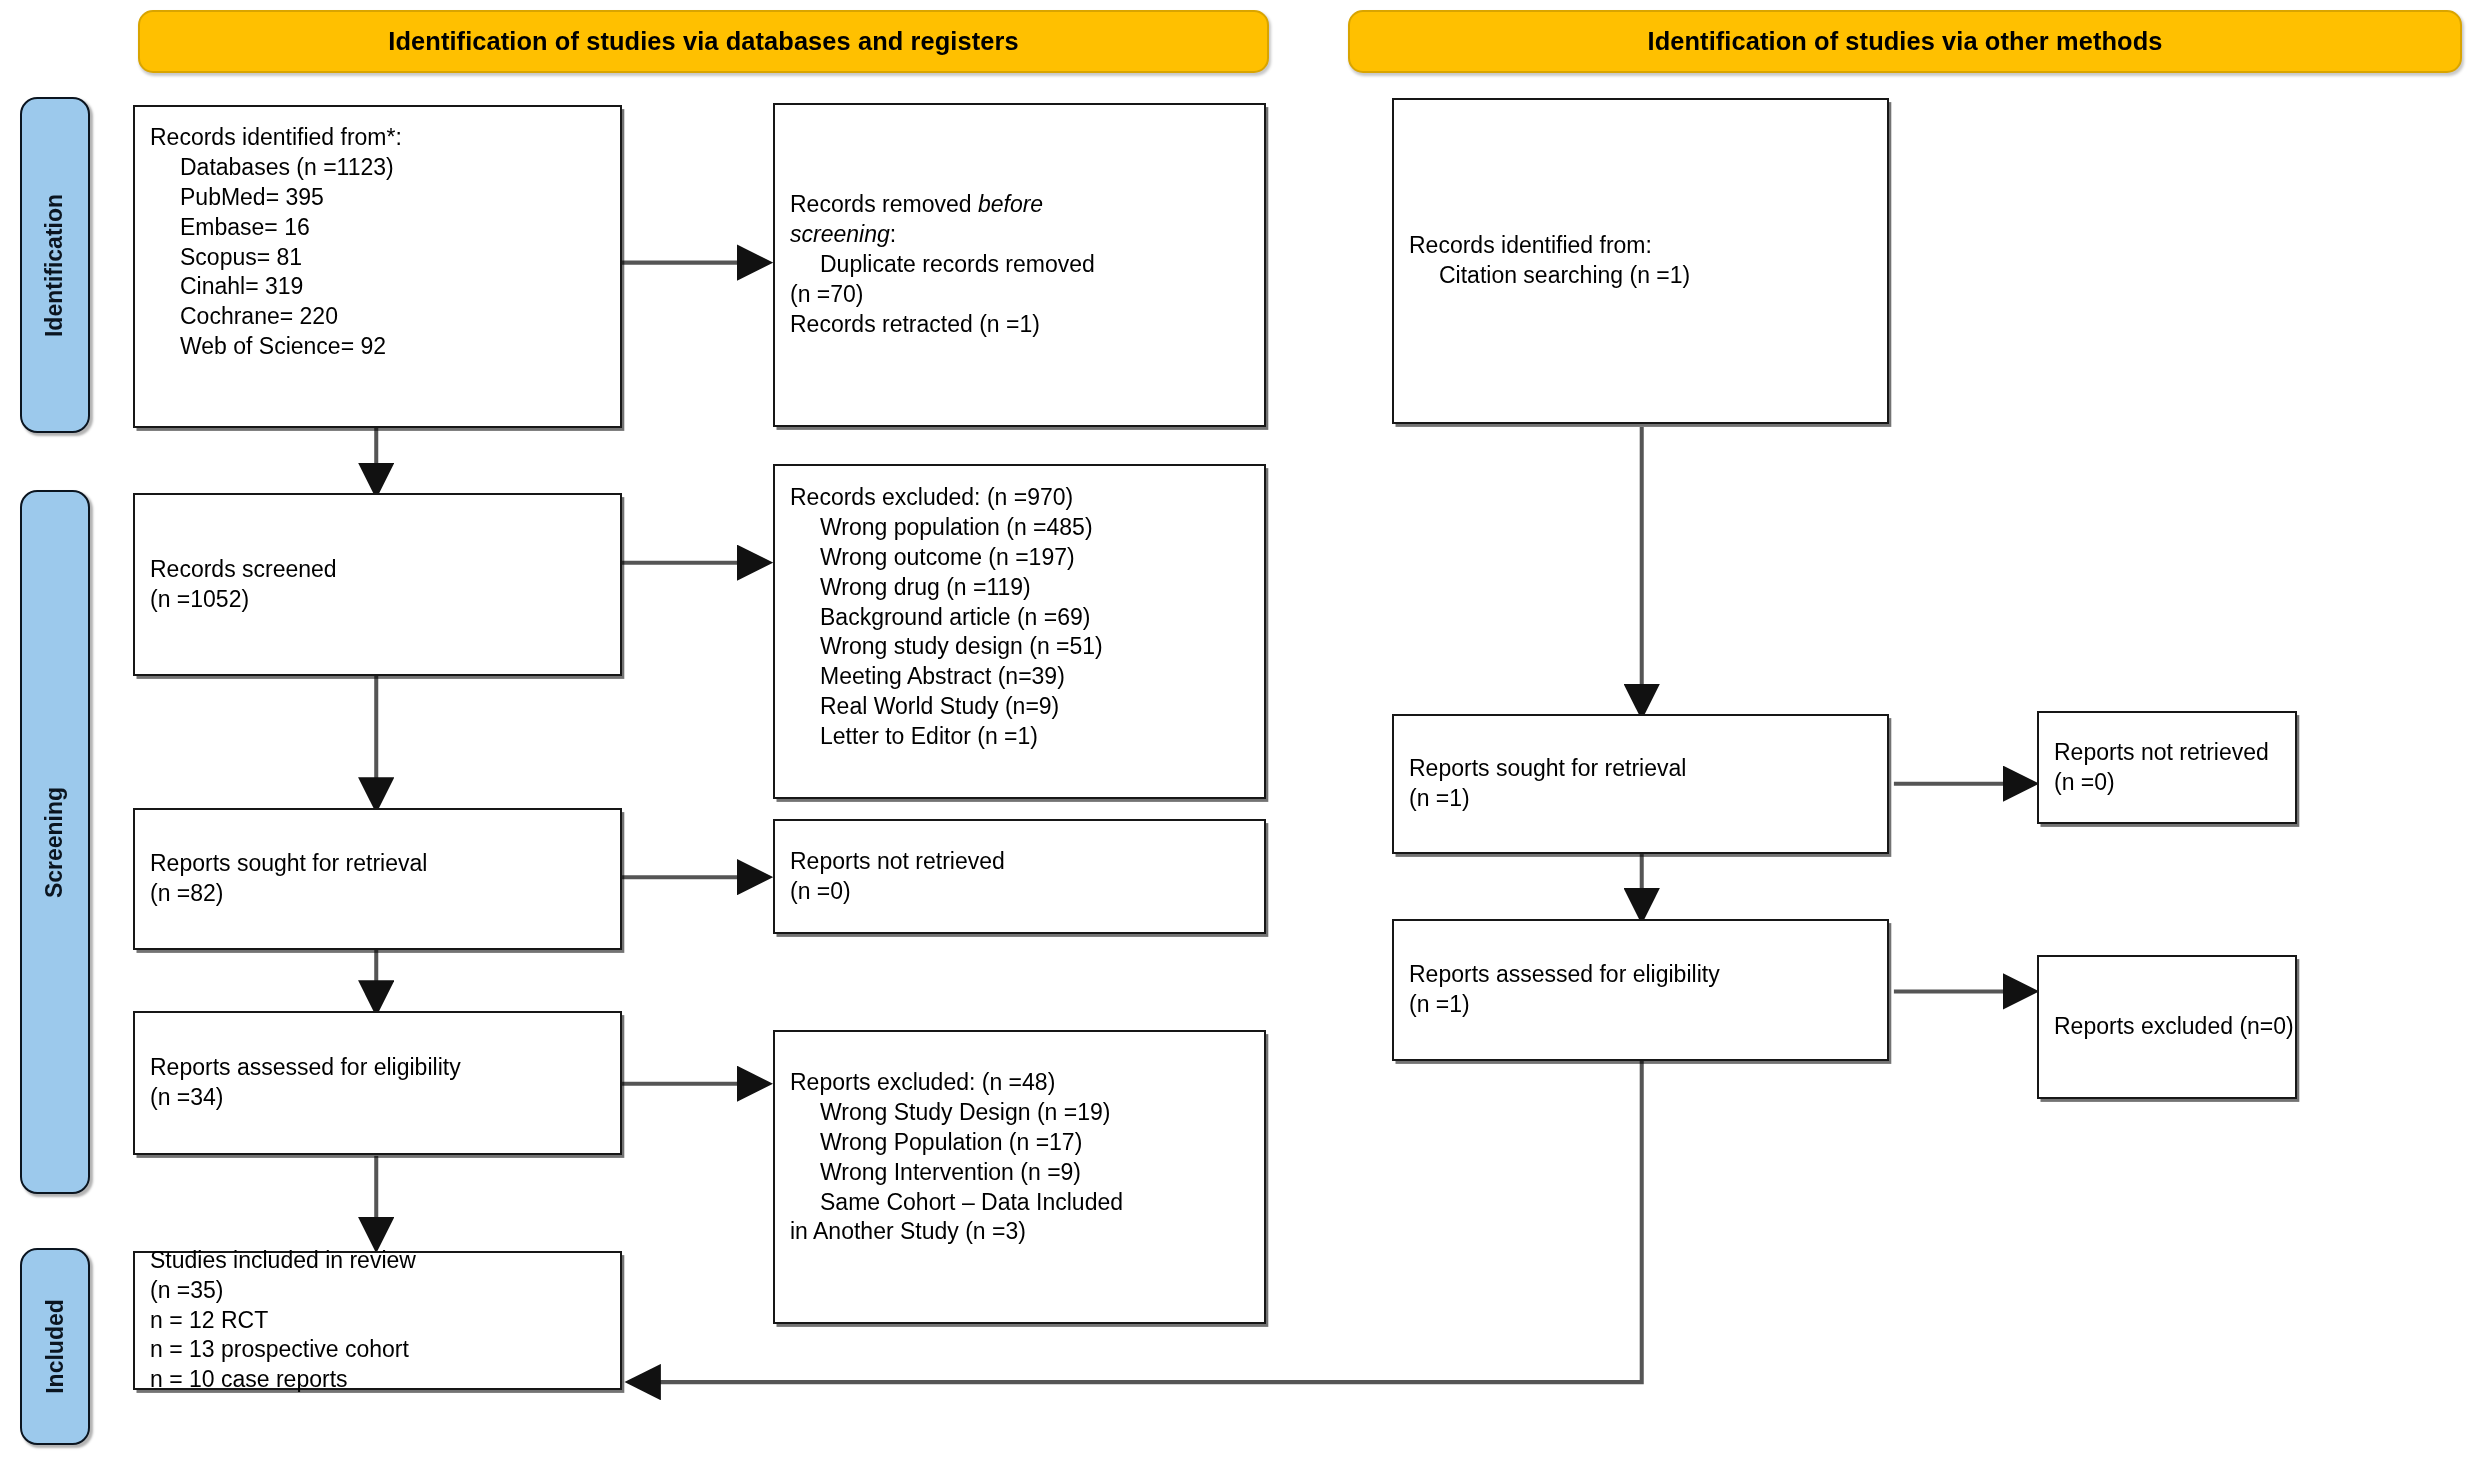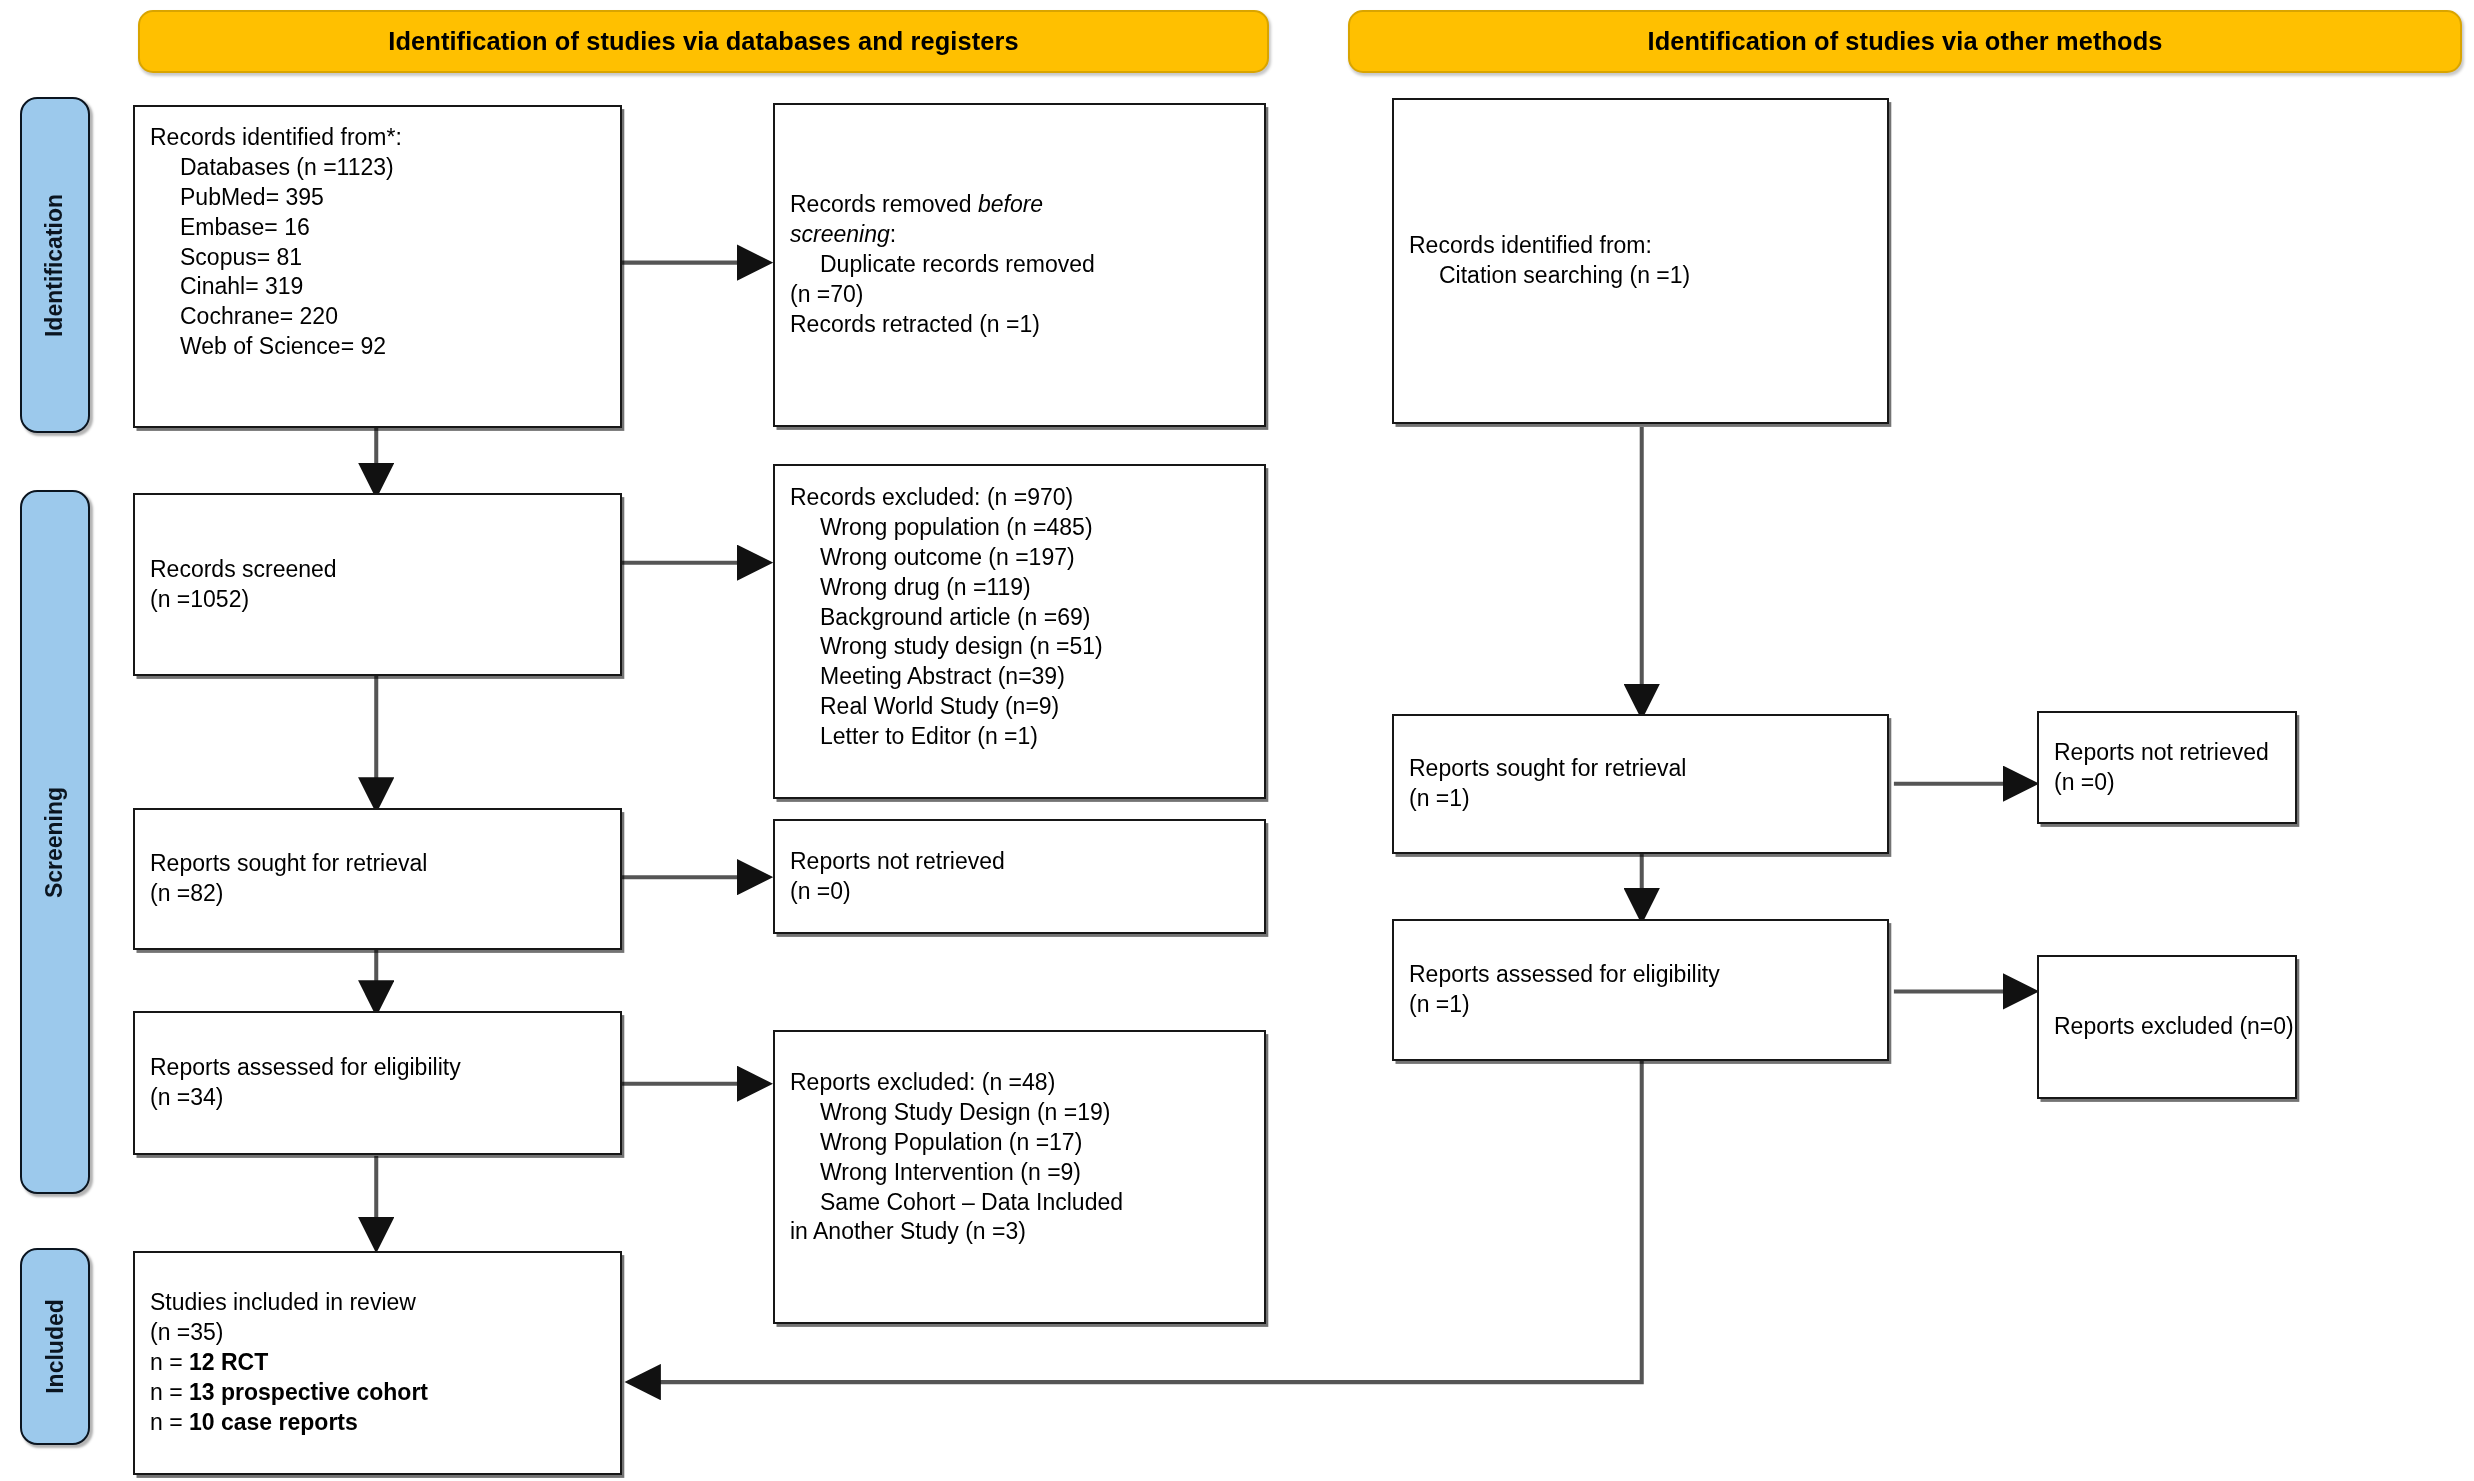--- a/index.html
+++ b/index.html
@@ -77,21 +77,21 @@
     padding: 0 12.7px 0 15px;
     font-size: 23px;
     line-height: 1.30;
     color: #000000;
     width: 100%;
     box-sizing: border-box;
   }
   .node-text .ln { display: block; white-space: pre; }
   .node-text .ind { padding-left: 30px; }
   .node-text .it { font-style: italic; }
-  .node-text .bd { font-weight: bold; }
+  .node-text .bd { font-weight: normal; }
 
   
   #wires {
     position: absolute;
     left: 0; top: 0;
     width: 2475px;
     height: 1482px;
     pointer-events: none;
   }
 </style>
@@ -225,21 +225,21 @@
     <div class="node-text" style="padding-top:36px;">
       <span class="ln">Reports excluded: (n =48)</span>
       <span class="ln ind">Wrong Study Design (n =19)</span>
       <span class="ln ind">Wrong Population (n =17)</span>
       <span class="ln ind">Wrong Intervention (n =9)</span>
       <span class="ln ind">Same Cohort – Data Included</span>
       <span class="ln">in Another Study (n =3)</span>
     </div>
   </div>
 
-  <div class="node vcenter" style="left:133px; top:1251px; width:489px; height:224px;">
+  <div class="node vcenter" style="left:133px; top:1251px; width:489px; height:139px;">
     <div class="node-text">
       <span class="ln">Studies included in review</span>
       <span class="ln">(n =35)</span>
       <span class="ln"><span>n = </span><span class="bd">12 RCT</span></span>
       <span class="ln"><span>n = </span><span class="bd">13 prospective cohort</span></span>
       <span class="ln"><span>n = </span><span class="bd">10 case reports</span></span>
     </div>
   </div>
 
   <div class="node vcenter" style="left:1392px; top:98px; width:497px; height:326px;">

